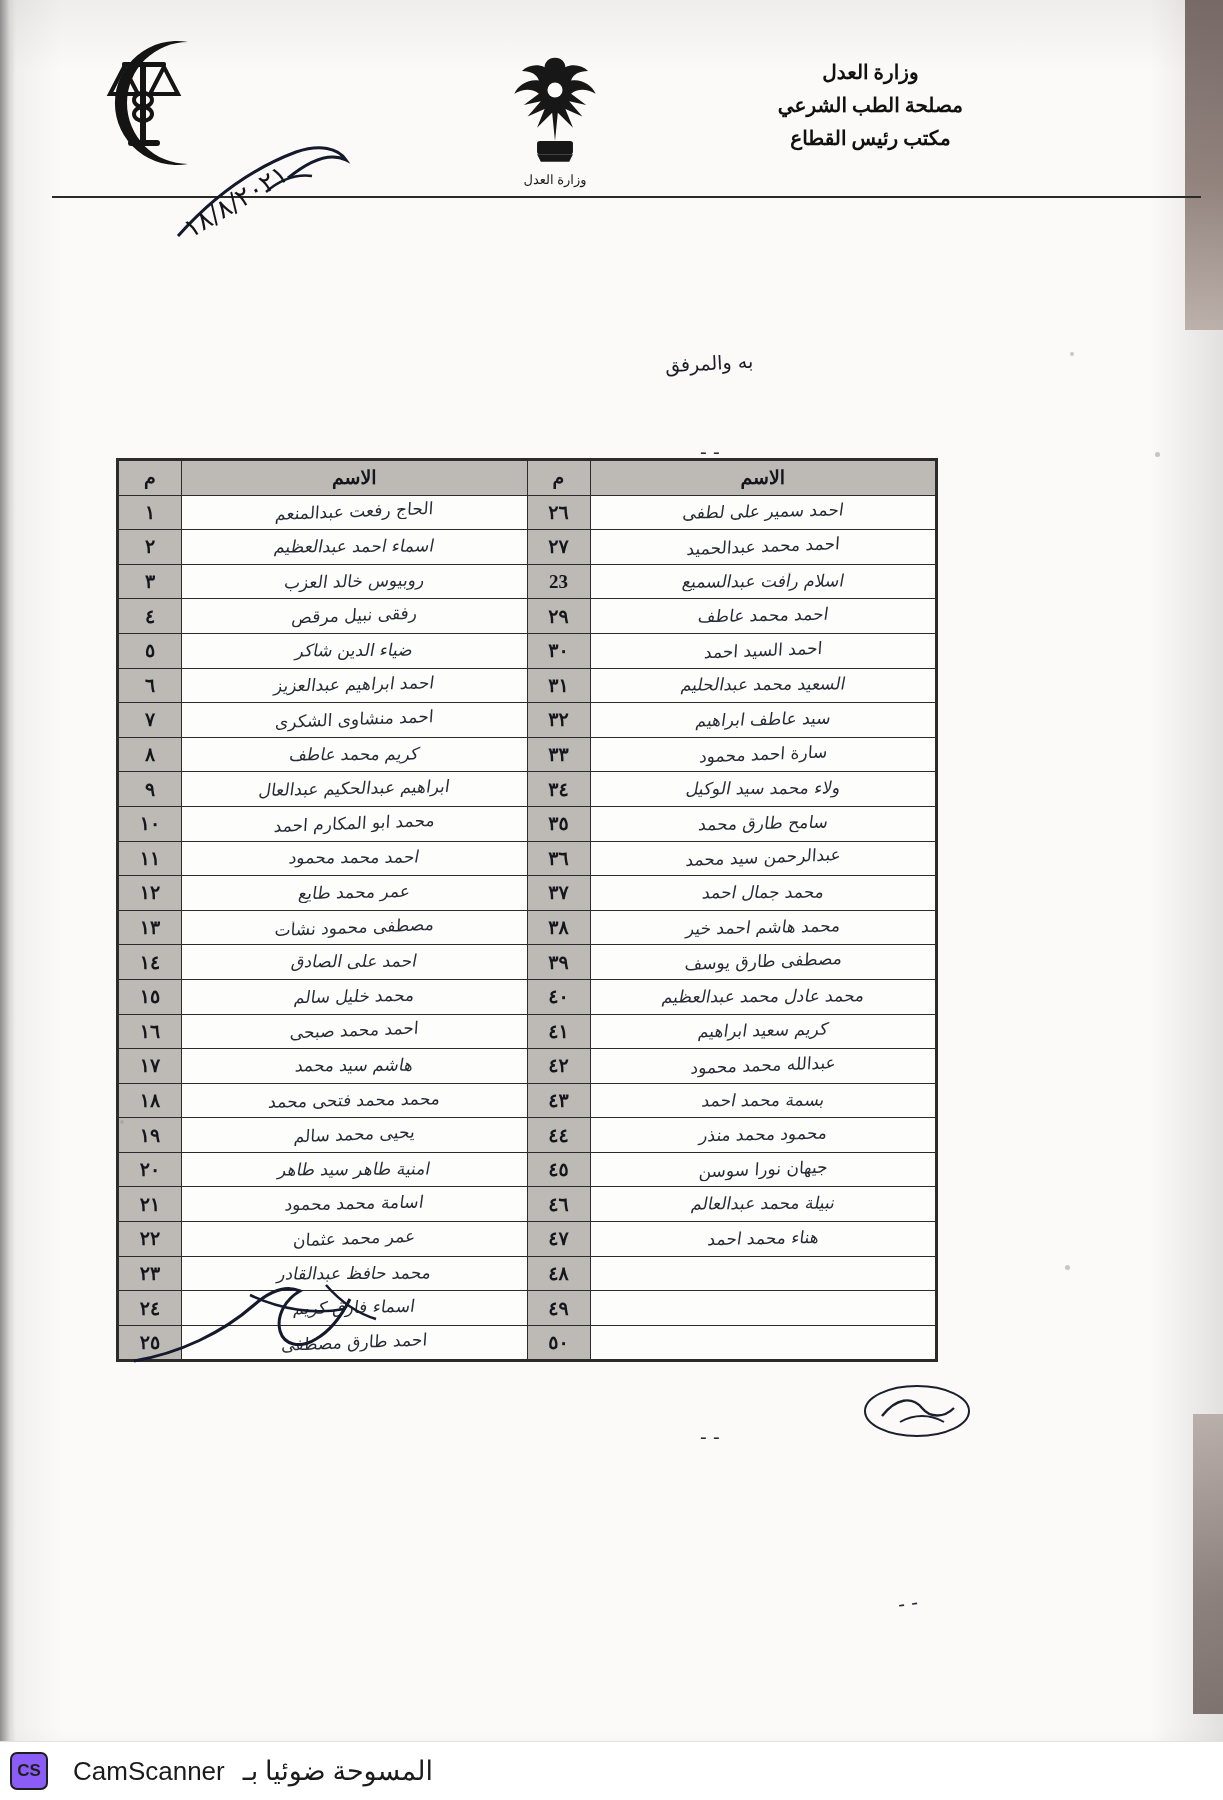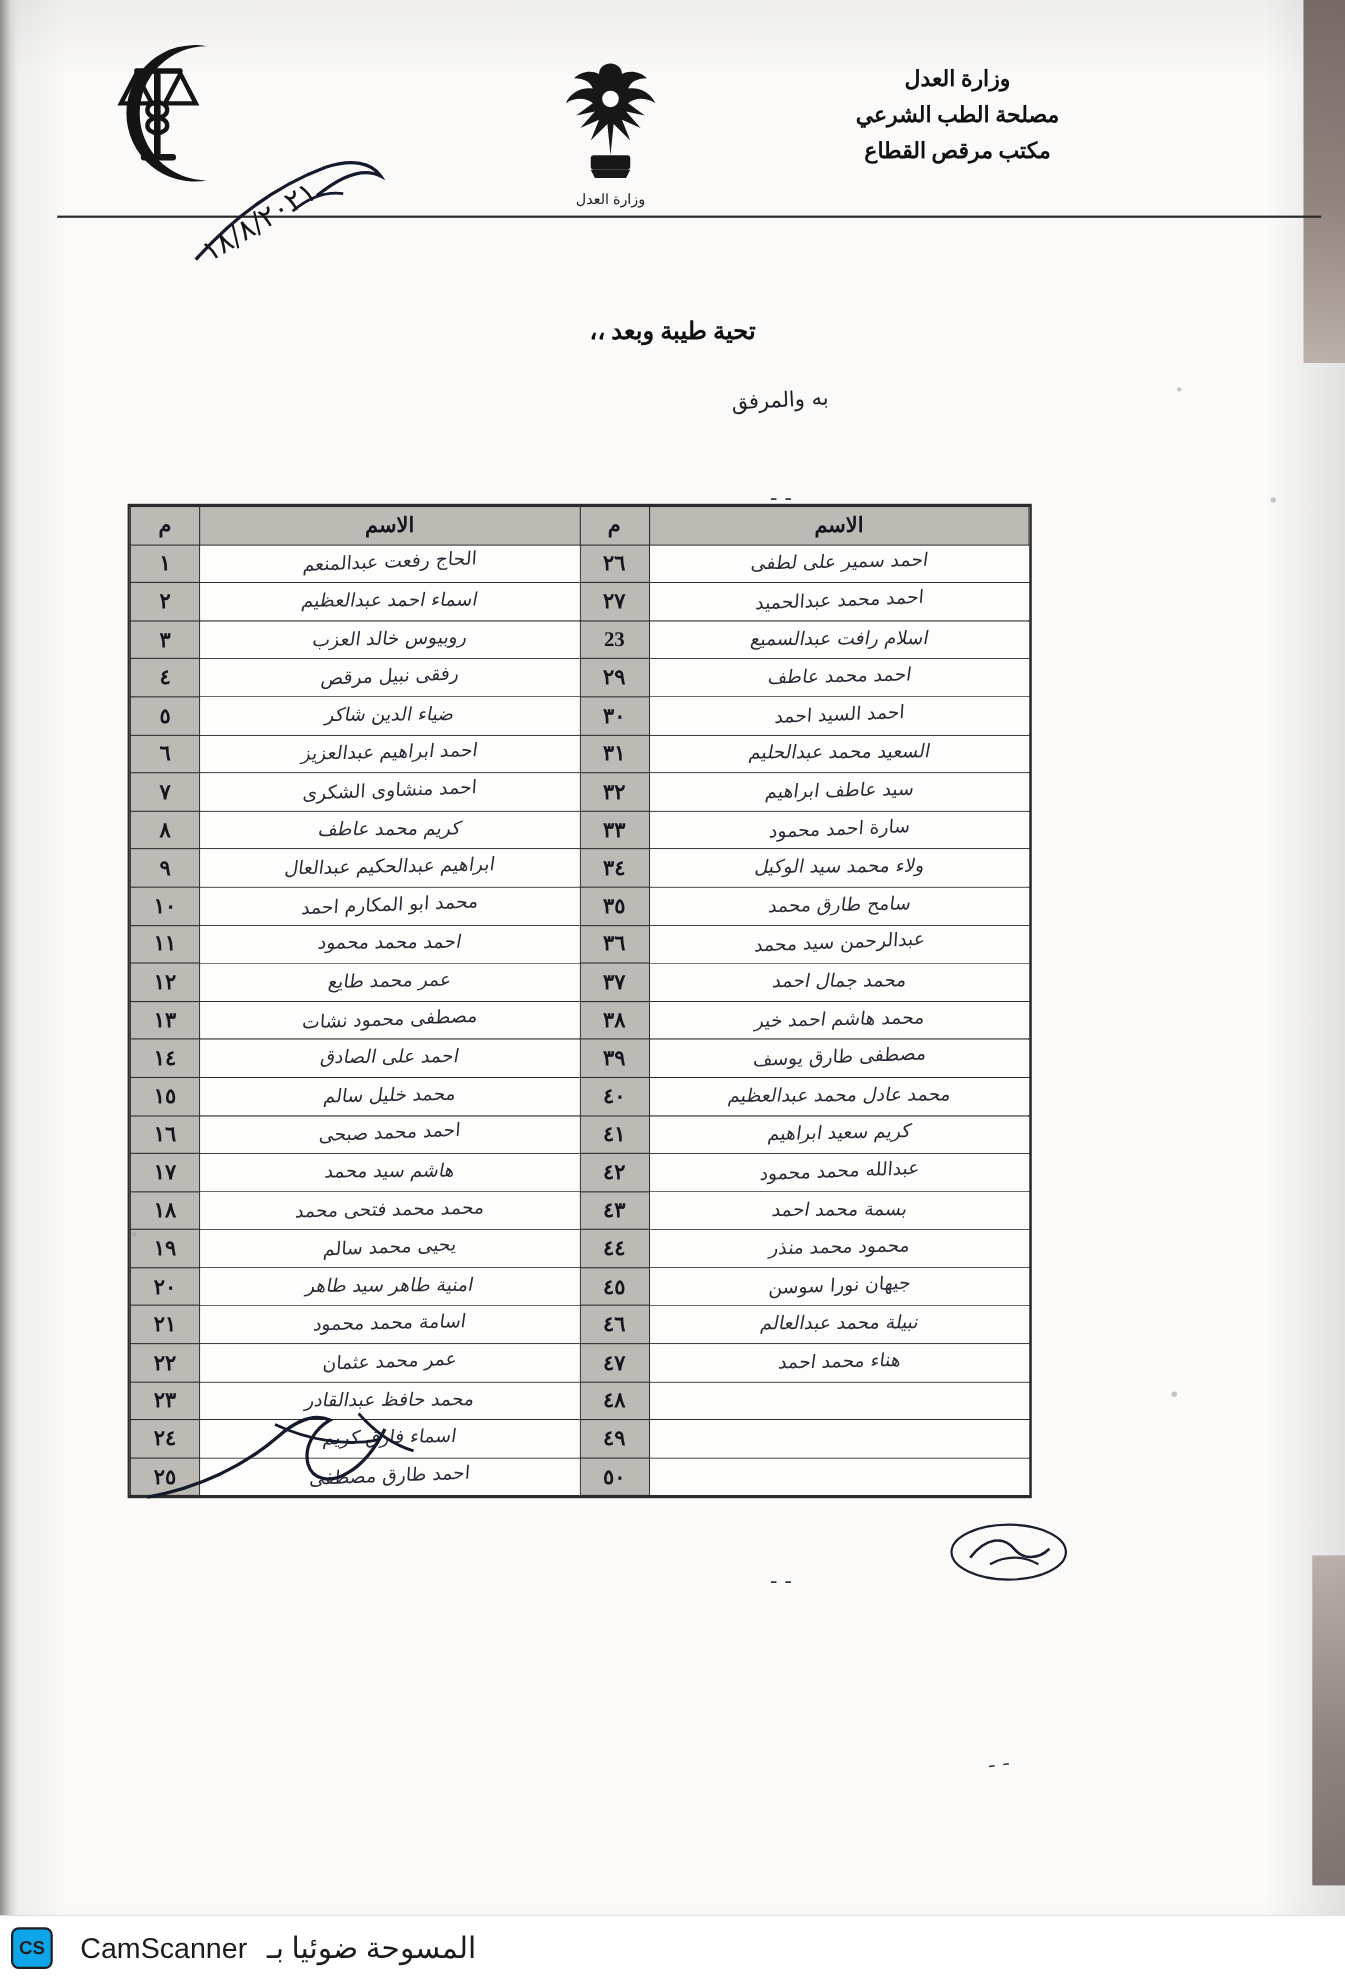--- a/index.html
+++ b/index.html
@@ -235,21 +235,21 @@
     background: #ffffff;
     border-top: 1px solid #e2e2e2;
     display: flex;
     align-items: center;
     direction: ltr;
   }
   .cs-badge {
     margin-left: 10px;
     width: 34px; height: 34px;
     border-radius: 7px;
-    background: #0ea5e9;
+    background: #8b5cf6;
     border: 2px solid #1f1f1f;
     color: #1f1f1f;
     font-size: 17px;
     font-weight: bold;
     display: flex;
     align-items: center;
     justify-content: center;
     font-family: "Liberation Sans", sans-serif;
   }
   .cs-text {
@@ -302,34 +302,33 @@
         <rect x="36" y="96" width="38" height="14" rx="3" fill="#171717"></rect>
         <path d="M36 110 L74 110 L70 118 L40 118 Z" fill="#171717"></path>
         <circle cx="55" cy="42" r="8" fill="#fbfaf8"></circle>
       </svg>
       <div class="eagle-caption">وزارة العدل</div>
     </div>
 
     <div class="ministry-block">
       <div>وزارة العدل</div>
       <div>مصلحة الطب الشرعي</div>
-      <div>مكتب مرقص القطاع</div>
+      <div>مكتب رئيس القطاع</div>
     </div>
 
     <div class="hr-top"></div>
 
     <div class="hand-sig-top">
       <svg viewBox="0 0 210 110" width="210" height="110">
         <path d="M8 96 C40 60 78 30 126 12 C150 4 168 8 176 20 C160 12 140 20 118 38" fill="none" stroke="#141a2b" stroke-width="3"></path>
         <path d="M96 52 C110 40 126 34 142 36" fill="none" stroke="#141a2b" stroke-width="2.5"></path>
       </svg>
     </div>
     <div class="hand-date">١٨/٨/٢٠٢١</div>
 
-    <div class="greeting">تحية طيبة وبعد ،،</div>
     <div class="insert-note">به والمرفق</div>
 
     <div class="table-wrap">
       <table class="reg">
         <thead>
           <tr>
             <th class="name-head">الاسم</th>
             <th class="num-head">م</th>
             <th class="name-head">الاسم</th>
             <th class="num-head">م</th>

